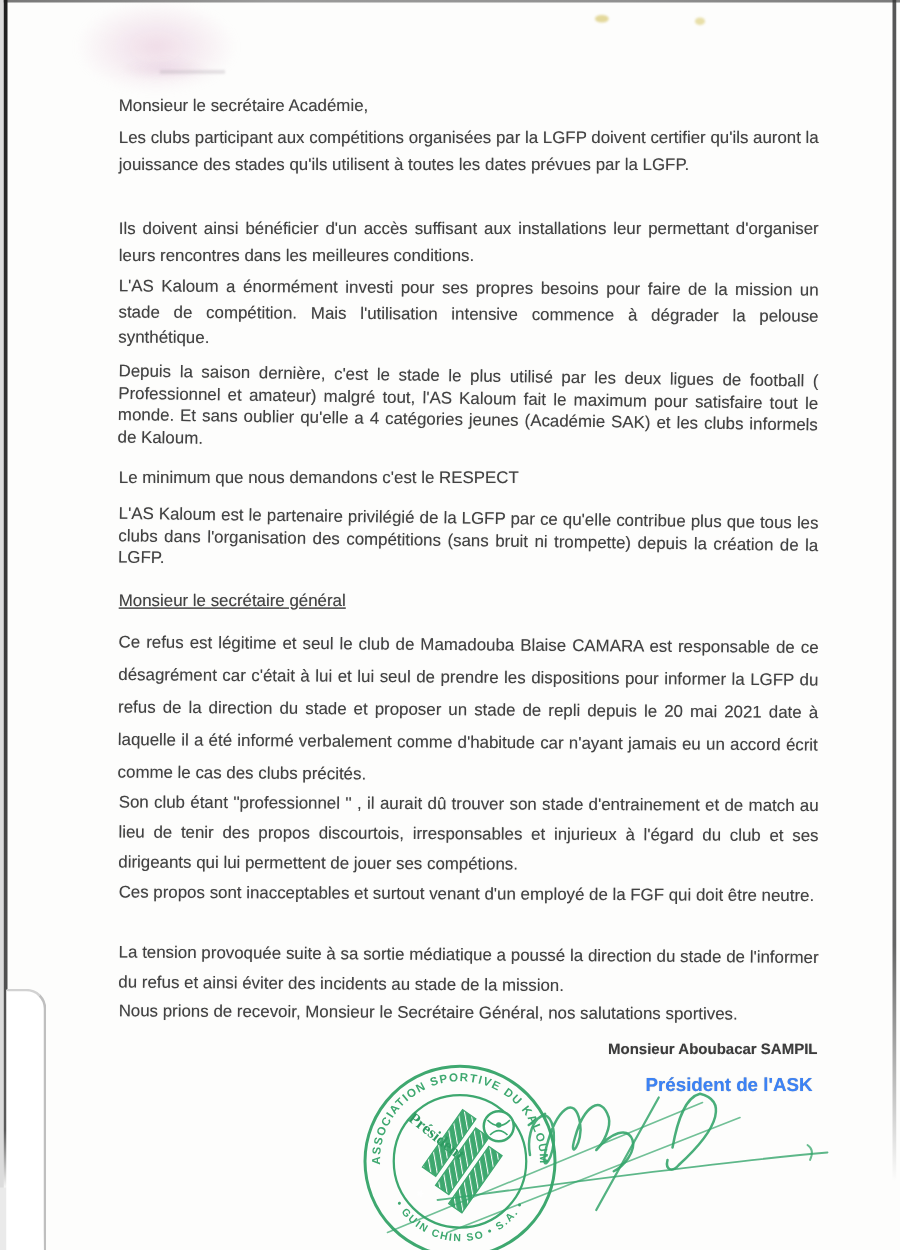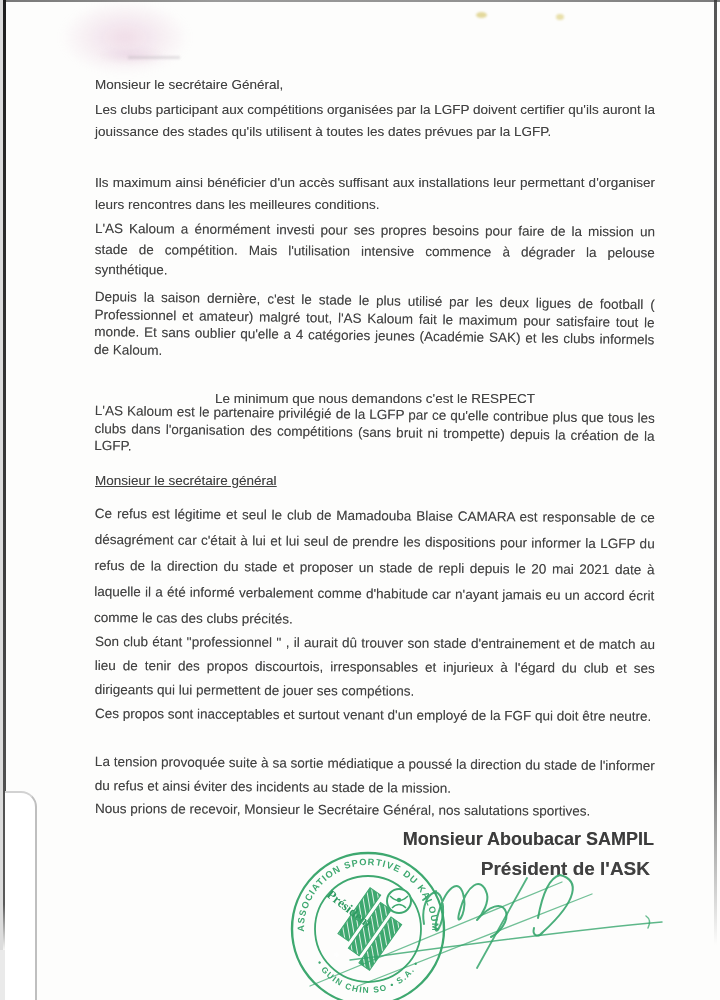--- a/index.html
+++ b/index.html
@@ -36,54 +36,54 @@
     color:#424242;font-size:13.5px;line-height:21px;
     text-shadow:0 0 .6px rgba(66,66,66,.45);
     transform-origin:left top;white-space:normal;
   }
   .just{text-align:justify;}
   .b0{top:74px;}
   .b1{top:99px;line-height:22px;}
   .b2{top:172px;line-height:21.5px;}
   .b3{top:219px;line-height:20.5px;transform:rotate(.35deg);}
   .b4{top:288px;line-height:17.5px;transform:rotate(.85deg);}
-  .b5{top:388px;text-align:center;}
+  .b5{top:371px;}
   .b6{top:402px;line-height:17.5px;transform:rotate(.8deg);}
   .b7{top:470px;text-decoration:underline;}
   .b8{top:501px;line-height:26px;transform:rotate(.45deg);}
   .b9{top:630px;line-height:24px;transform:rotate(.3deg);}
   .b10{top:702px;line-height:24px;transform:rotate(.3deg);}
   .b11{top:750px;line-height:24px;transform:rotate(.45deg);}
   .b12{top:798px;transform:rotate(.3deg);}
   .sig-name{position:absolute;right:66px;top:829px;left:auto;width:auto;
-    font-weight:bold;font-size:18px;color:#3c3c3c;text-shadow:0 0 .6px rgba(60,60,60,.5);}
+    font-weight:bold;font-size:12px;color:#3c3c3c;text-shadow:0 0 .6px rgba(60,60,60,.5);}
   .sig-title{position:absolute;right:70px;top:858px;left:auto;width:auto;
-    font-weight:bold;font-size:19px;color:#404040;text-shadow:0 0 .6px rgba(60,60,60,.5);}
+    font-weight:bold;font-size:15px;color:#3b82f6;text-shadow:0 0 .6px rgba(60,60,60,.5);}
   
   .stamp{position:absolute;left:283px;top:844px;width:170px;height:170px;opacity:.92;}
   .signature{position:absolute;left:280px;top:856px;width:400px;height:144px;}
 </style>
 </head>
 <body>
 
 <div class="edge-top"></div>
 <div class="edge-left-strip"></div>
 <div class="edge-left-line"></div>
 <div class="edge-left-bottom"></div>
 <div class="edge-right-line"></div>
 <div class="page-curl"></div>
 <div class="smudge-pink"></div>
 <div class="smudge-pink2"></div>
 <div class="speck-y1"></div>
 <div class="speck-y2"></div>
 <div class="faint-dash"></div>
 
-<div class="blk b0">Monsieur le secrétaire Général,</div>
+<div class="blk b0">Monsieur le secrétaire Académie,</div>
 <div class="blk b1 just">Les clubs participant aux compétitions organisées par la LGFP doivent certifier qu'ils auront la jouissance des stades qu'ils utilisent à toutes les dates prévues par la LGFP.</div>
-<div class="blk b2 just">Ils maximum ainsi bénéficier d'un accès suffisant aux installations leur permettant d'organiser leurs rencontres dans les meilleures conditions.</div>
+<div class="blk b2 just">Ils doivent ainsi bénéficier d'un accès suffisant aux installations leur permettant d'organiser leurs rencontres dans les meilleures conditions.</div>
 <div class="blk b3 just">L'AS Kaloum a énormément investi pour ses propres besoins pour faire de la mission un stade de compétition. Mais l'utilisation intensive commence à dégrader la pelouse synthétique.</div>
 <div class="blk b4 just">Depuis la saison dernière, c'est le stade le plus utilisé par les deux ligues de football ( Professionnel et amateur) malgré tout, l'AS Kaloum fait le maximum pour satisfaire tout le monde. Et sans oublier qu'elle a 4 catégories jeunes (Académie SAK) et les clubs informels de Kaloum.</div>
 <div class="blk b5">Le minimum que nous demandons c'est le RESPECT</div>
 <div class="blk b6 just">L'AS Kaloum est le partenaire privilégié de la LGFP par ce qu'elle contribue plus que tous les clubs dans l'organisation des compétitions (sans bruit ni trompette) depuis la création de la LGFP.</div>
 <div class="blk b7">Monsieur le secrétaire général</div>
 <div class="blk b8 just">Ce refus est légitime et seul le club de Mamadouba Blaise CAMARA est responsable de ce désagrément car c'était à lui et lui seul de prendre les dispositions pour informer la LGFP du refus de la direction du stade et proposer un stade de repli depuis le 20 mai 2021 date à laquelle il a été informé verbalement comme d'habitude car n'ayant jamais eu un accord écrit comme le cas des clubs précités.</div>
 <div class="blk b9 just">Son club étant ''professionnel '' , il aurait dû trouver son stade d'entrainement et de match au lieu de tenir des propos discourtois, irresponsables et injurieux à l'égard du club et ses dirigeants qui lui permettent de jouer ses compétions.</div>
 <div class="blk b10 just">Ces propos sont inacceptables et surtout venant d'un employé de la FGF qui doit être neutre.</div>
 <div class="blk b11 just">La tension provoquée suite à sa sortie médiatique a poussé la direction du stade de l'informer du refus et ainsi éviter des incidents au stade de la mission.</div>
 <div class="blk b12">Nous prions de recevoir, Monsieur le Secrétaire Général, nos salutations sportives.</div>

